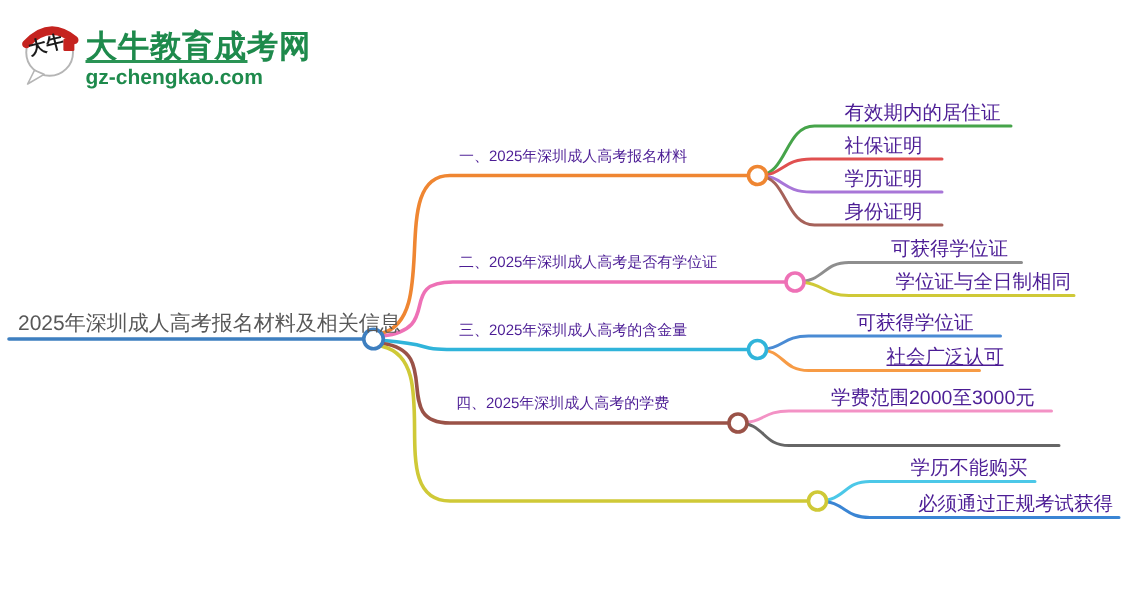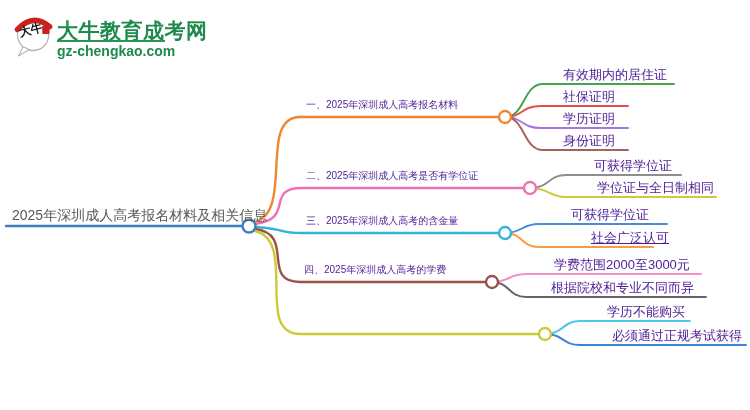--- a/index.html
+++ b/index.html
@@ -77,21 +77,20 @@
   <div class="lbl branch-lbl" style="left:306px; top:170px;">二、2025年深圳成人高考是否有学位证</div>
   <div class="lbl sub-lbl" style="left:594px; top:158px;">可获得学位证</div>
   <div class="lbl sub-lbl" style="left:597px; top:180px;">学位证与全日制相同</div>
 
   <div class="lbl branch-lbl" style="left:306px; top:215px;">三、2025年深圳成人高考的含金量</div>
   <div class="lbl sub-lbl" style="left:571px; top:207px;">可获得学位证</div>
   <div class="lbl sub-lbl" style="left:591px; top:230px;text-decoration:underline;">社会广泛认可</div>
 
   <div class="lbl branch-lbl" style="left:304px; top:264px;">四、2025年深圳成人高考的学费</div>
   <div class="lbl sub-lbl" style="left:554px; top:257px;">学费范围2000至3000元</div>
-  <div class="lbl sub-lbl" style="left:551px; top:280px;">根据院校和专业不同而异</div>
 
   <div class="lbl sub-lbl" style="left:612px; top:328px;">必须通过正规考试获得</div>
   <div class="lbl sub-lbl" style="left:607px; top:304px;">学历不能购买</div>
 
   
   <div id="logo">
     <svg id="logo-icon" width="44" height="48" viewBox="0 0 48 52">
       <circle cx="23" cy="27" r="17" fill="#ffffff" stroke="#b5b5b5" stroke-width="1.4"></circle>
       <path d="M12 40 L7 50 L19 43 Z" fill="#ffffff" stroke="#b5b5b5" stroke-width="1.2" stroke-linejoin="round"></path>
       <path d="M6 21 Q 23 3 41 18" fill="none" stroke="#c5231f" stroke-width="6" stroke-linecap="round"></path>

